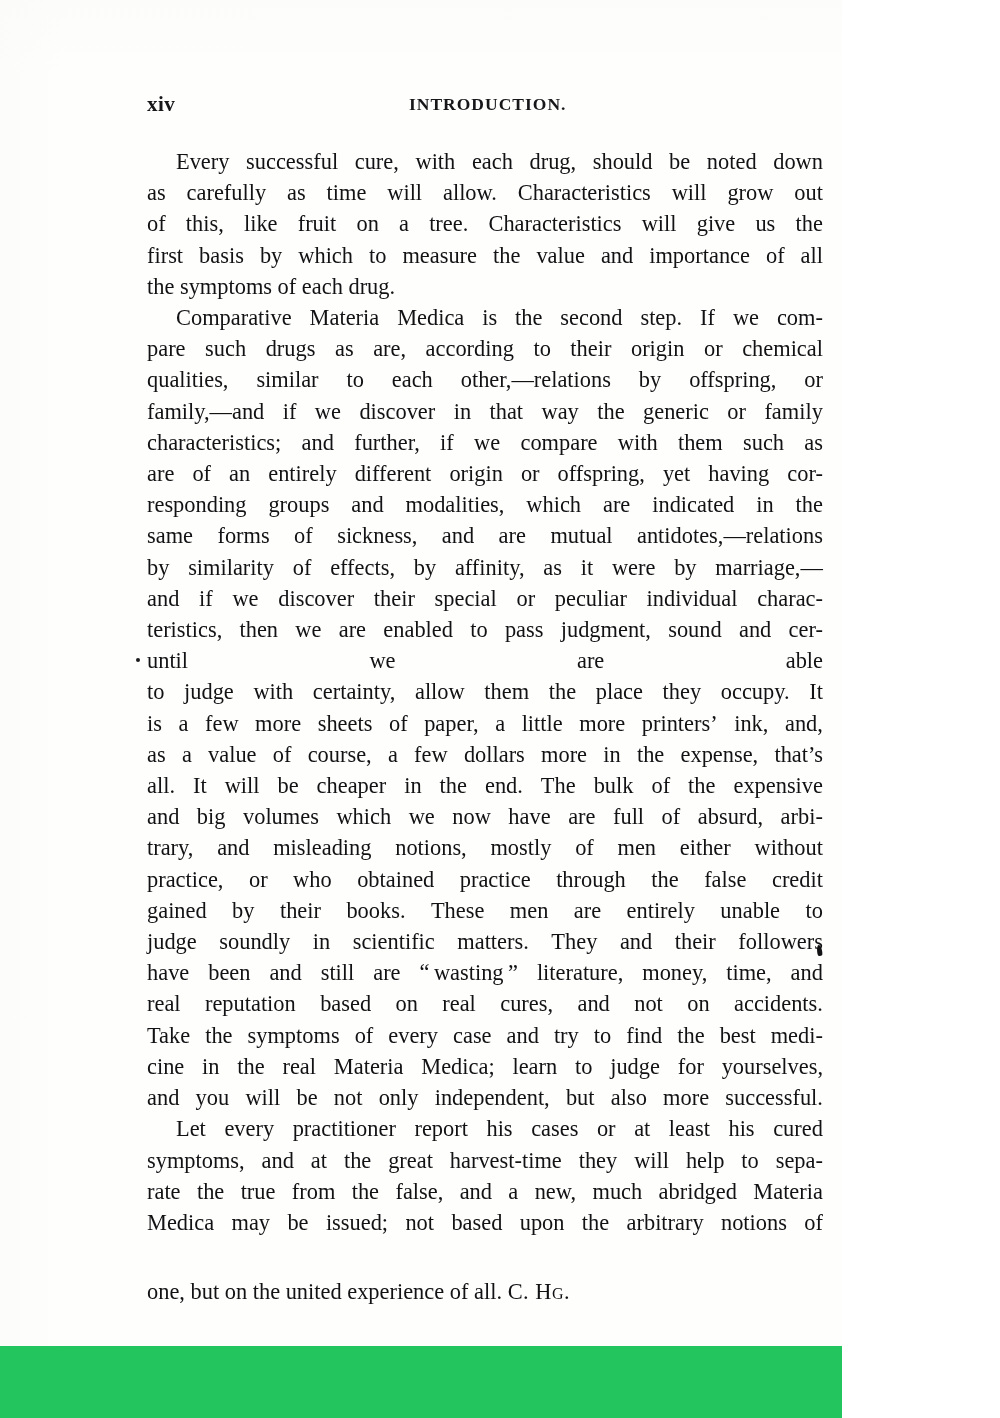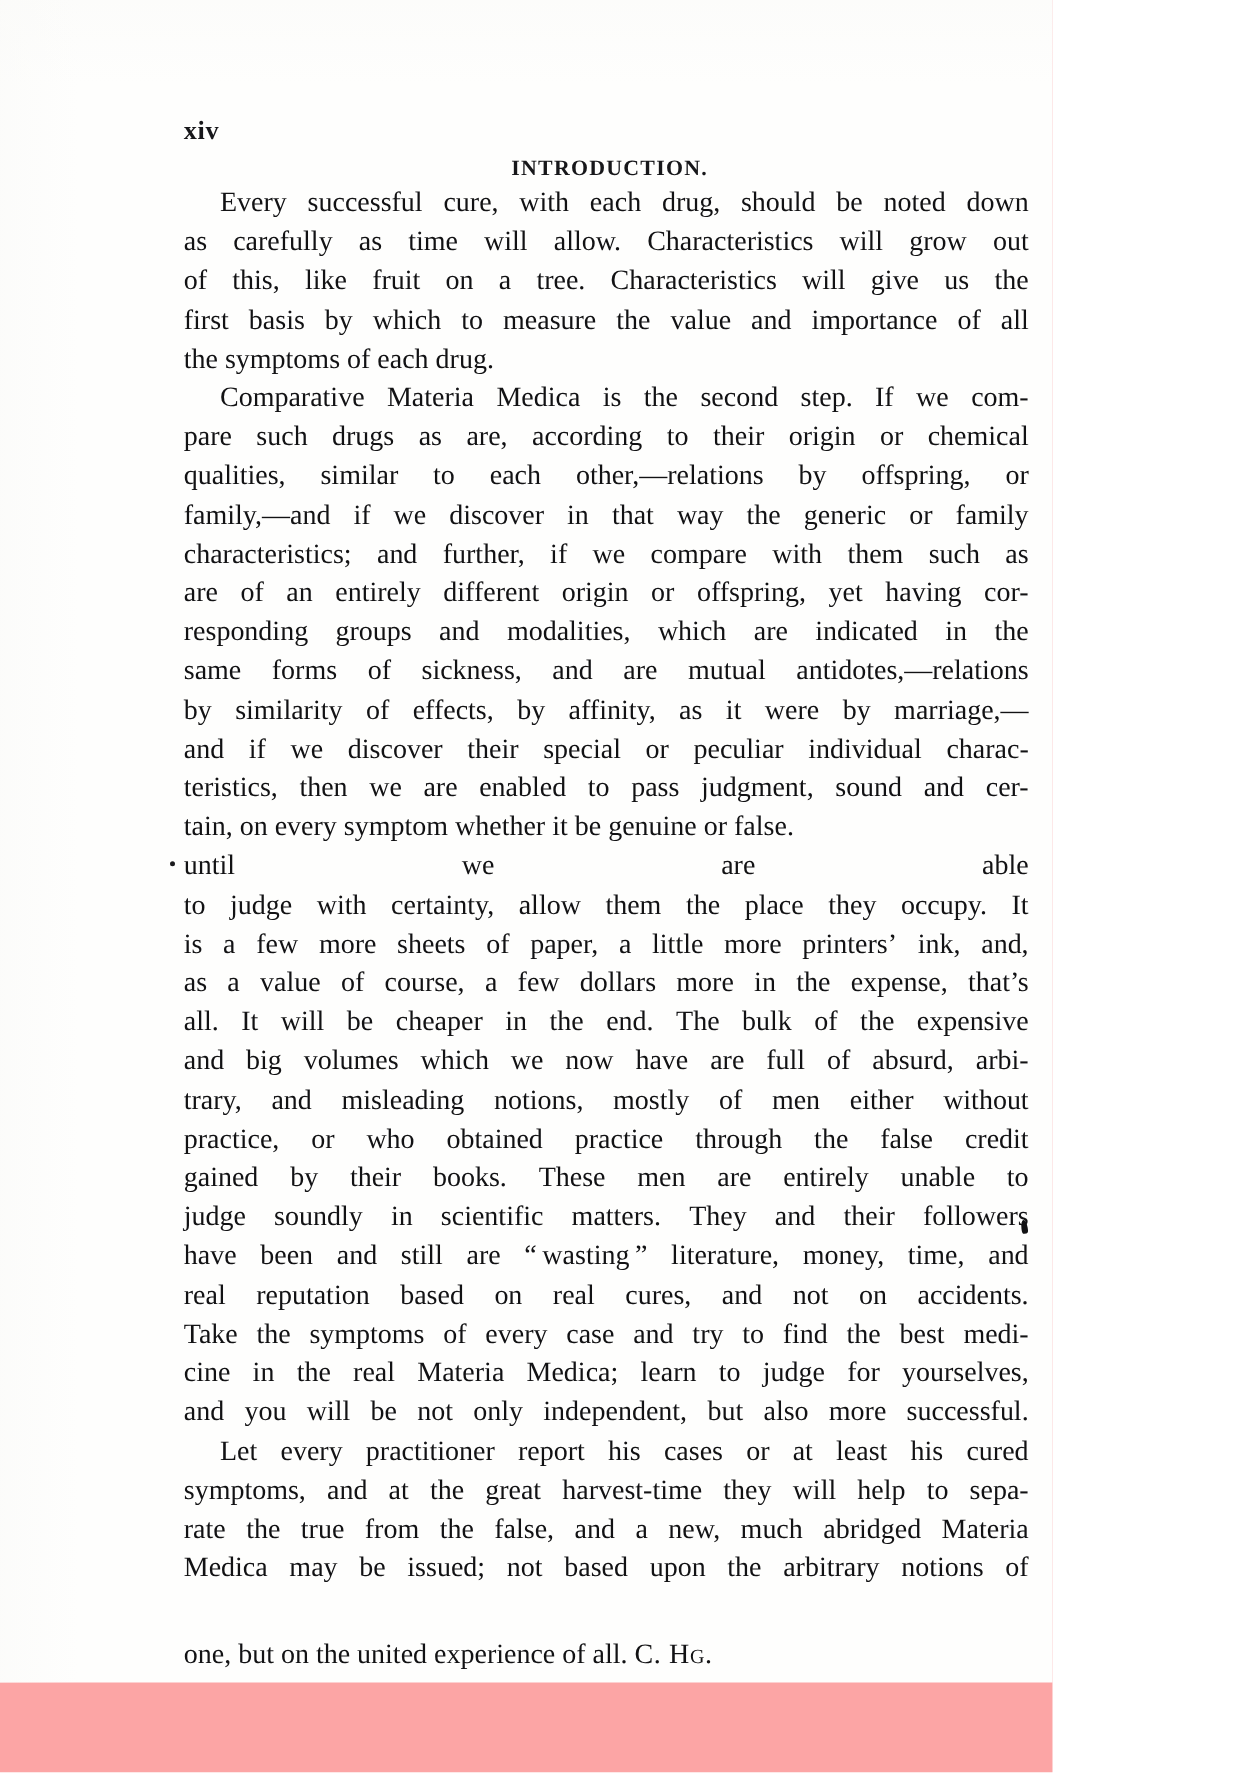--- a/index.html
+++ b/index.html
@@ -7,21 +7,21 @@
     padding: 0;
     background: #ffffff;
   }
   body {
     font-family: "Liberation Serif", "DejaVu Serif", serif;
   }
   .page {
     position: relative;
     width: 842px;
     height: 1418px;
-    background: #fca5a5;
+    background: #22c55e;
     overflow: hidden;
   }
   
   .scan-field {
     position: absolute;
     left: 0;
     top: 0;
     width: 896px;
     height: 1346px;
     background: #fefefd;
@@ -60,21 +60,20 @@
   .head-title {
     position: absolute;
     left: 262px;
     top: 2px;
     font-size: 17.5px;
     letter-spacing: 1.0px;
     font-variant: small-caps;
     font-weight: bold;
     color: #17171a;
     white-space: nowrap;
-    margin-top: 30px;
   }
 
   
   .body-text {
     margin-top: 20px;
     color: #121214;
   }
   .para {
     position: relative;
     font-size: 22.4px;
@@ -347,21 +346,20 @@
             <span class="w">we</span>
             <span class="w">are</span>
             <span class="w">enabled</span>
             <span class="w">to</span>
             <span class="w">pass</span>
             <span class="w">judgment,</span>
             <span class="w">sound</span>
             <span class="w">and</span>
             <span class="w">cer-</span>
           </span>
-        <span class="line last">tain, on every symptom whether it be genuine or false.</span>
       </p>
 
       <p class="para">
         <span class="line j">
             <span class="w">until</span>
             <span class="w">we</span>
             <span class="w">are</span>
             <span class="w">able</span>
           </span>
         <span class="line j">

